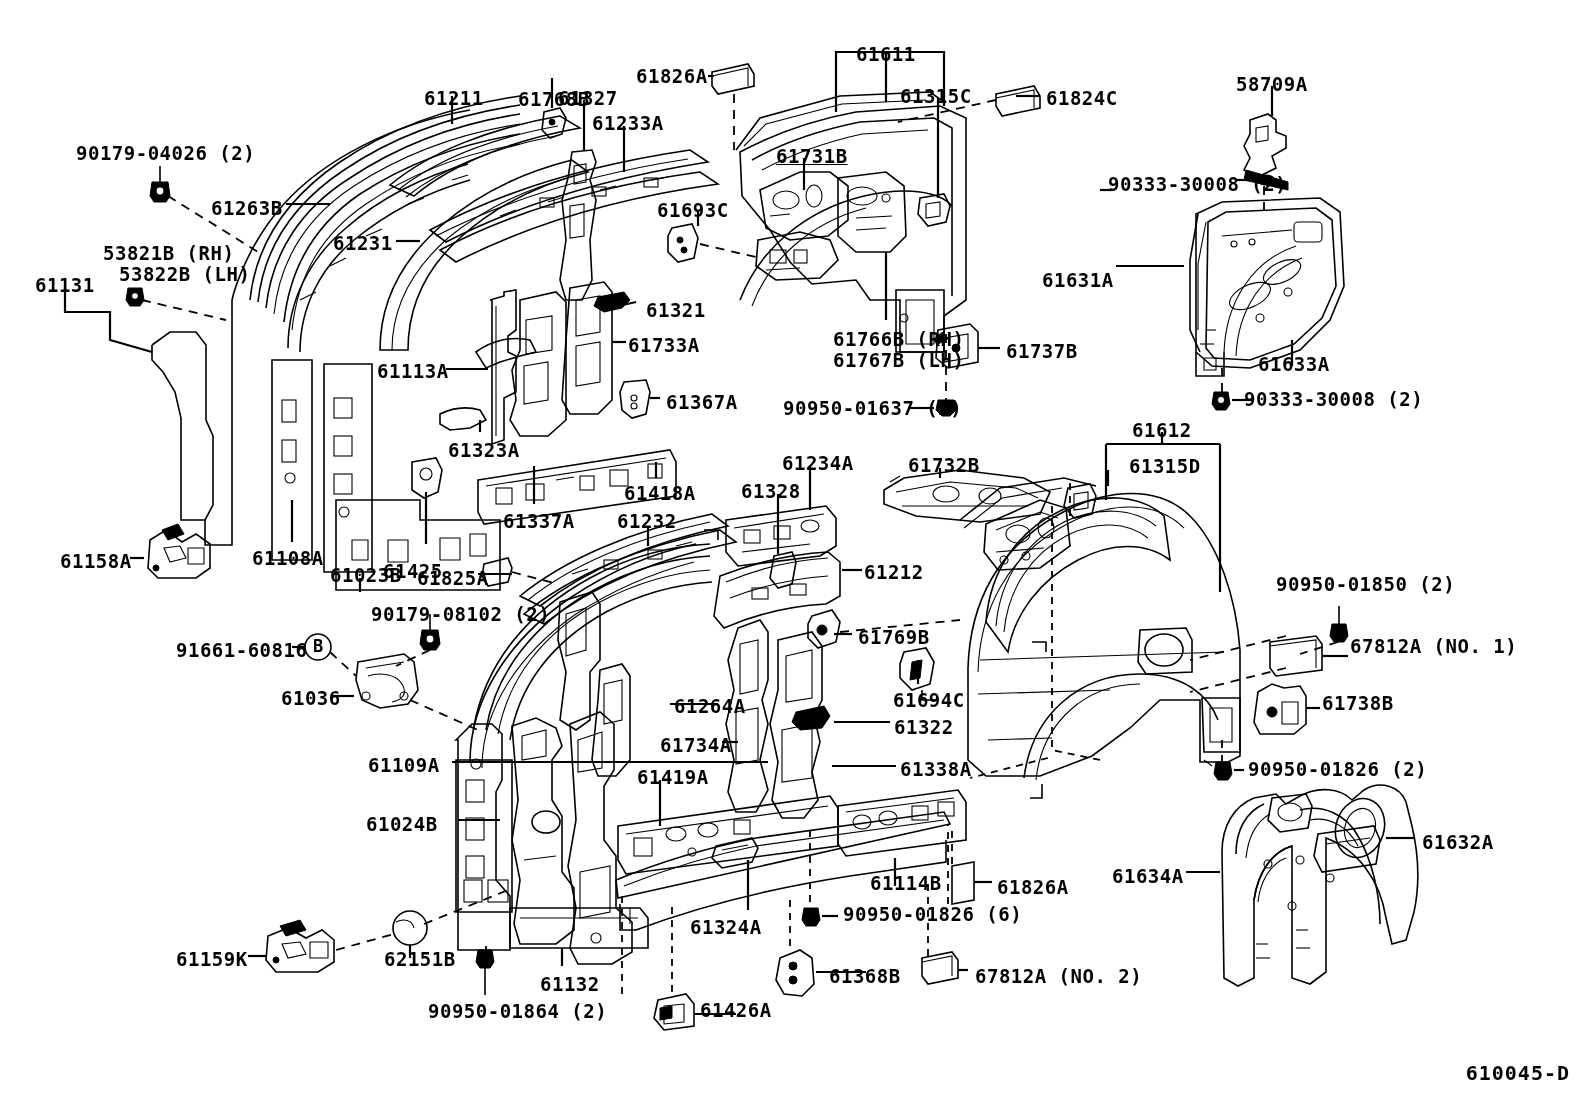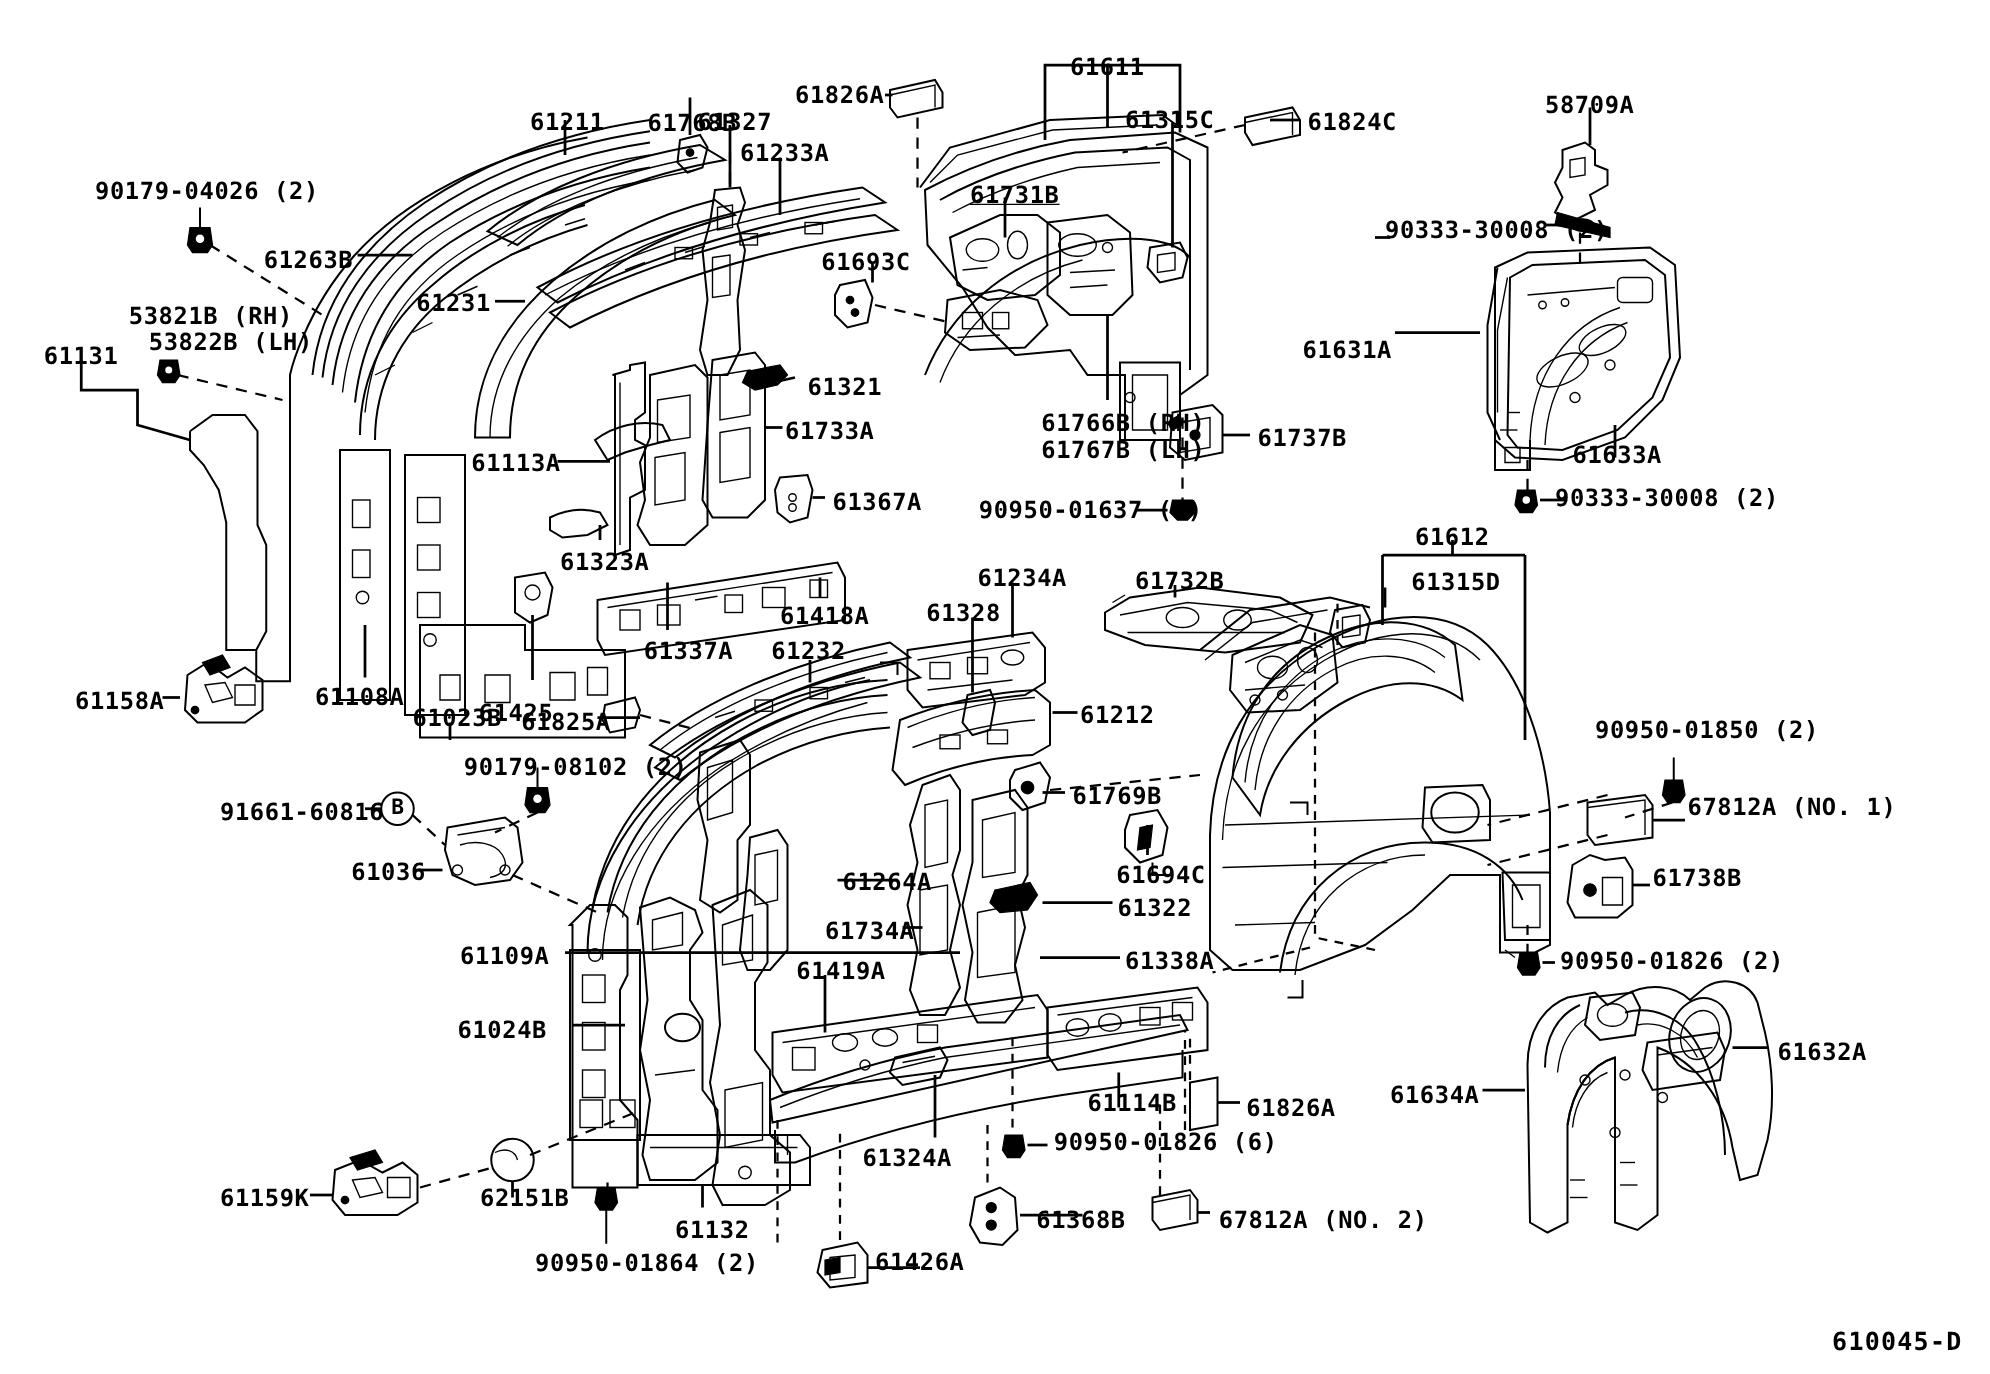--- a/index.html
+++ b/index.html
@@ -642,21 +642,21 @@
       <div class="lbl" style="left: 377px; top: 361px;">61113A</div>
       <div class="lbl" style="left: 833px; top: 329px;">61766B (RH)</div>
       <div class="lbl" style="left: 833px; top: 350px;">61767B (LH)</div>
       <div class="lbl" style="left: 1006px; top: 341px;">61737B</div>
       <div class="lbl" style="left: 1258px; top: 354px;">61633A</div>
       <div class="lbl" style="left: 666px; top: 392px;">61367A</div>
       <div class="lbl" style="left: 783px; top: 398px;">90950-01637 (2)</div>
       <div class="lbl" style="left: 1244px; top: 389px;">90333-30008 (2)</div>
       <div class="lbl" style="left: 448px; top: 440px;">61323A</div>
       <div class="lbl" style="left: 624px; top: 483px;">61418A</div>
-      <div class="lbl" style="left: 515px; top: 511px;">61337A</div>
+      <div class="lbl" style="left: 503px; top: 511px;">61337A</div>
       <div class="lbl" style="left: 617px; top: 511px;">61232</div>
       <div class="lbl" style="left: 782px; top: 453px;">61234A</div>
       <div class="lbl" style="left: 741px; top: 481px;">61328</div>
       <div class="lbl" style="left: 908px; top: 455px;">61732B</div>
       <div class="lbl" style="left: 1132px; top: 420px;">61612</div>
       <div class="lbl" style="left: 1084px; top: 456px; margin-left: 45px;">61315D</div>
       <div class="lbl" style="left: 60px; top: 551px;">61158A</div>
       <div class="lbl" style="left: 252px; top: 548px;">61108A</div>
       <div class="lbl" style="left: 383px; top: 561px;">61425</div>
       <div class="lbl" style="left: 330px; top: 565px;">61023B</div>

